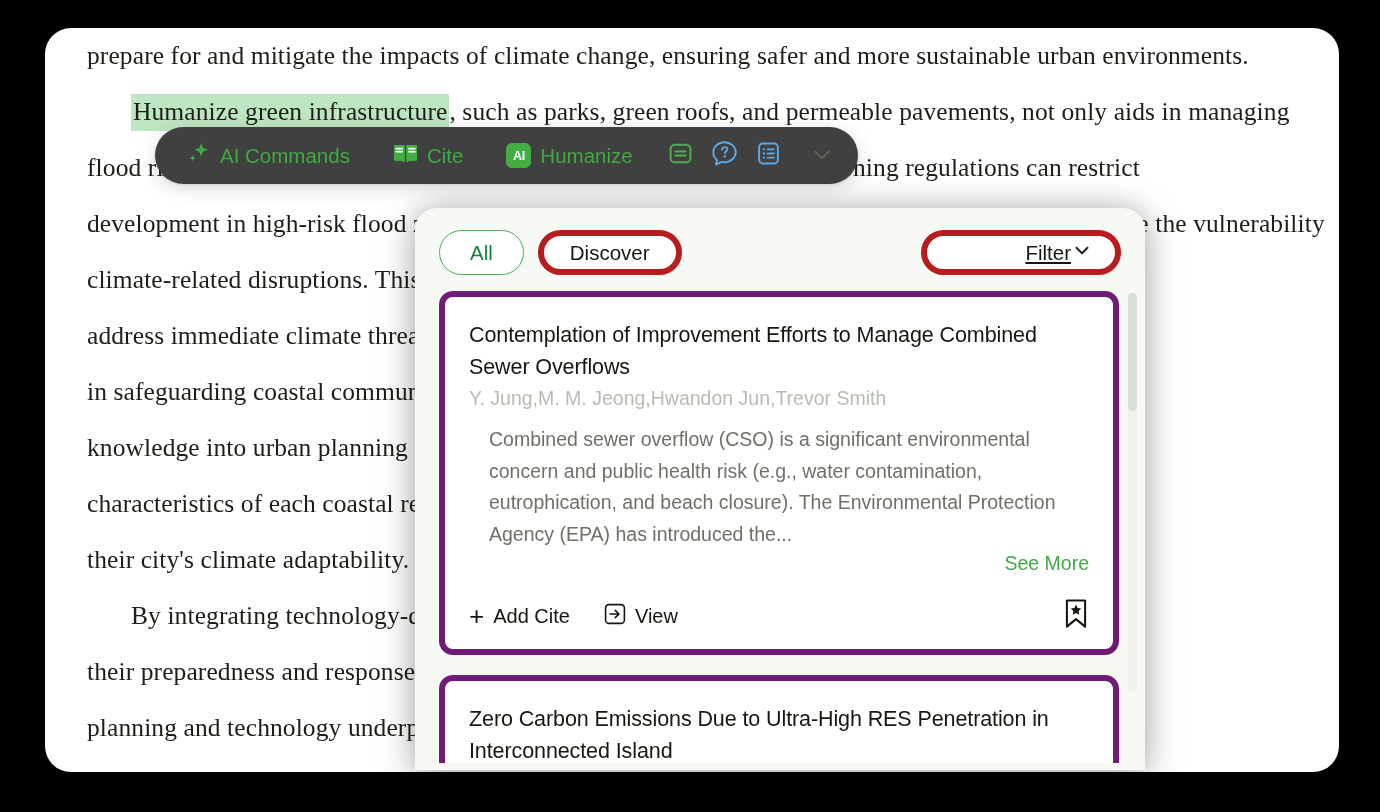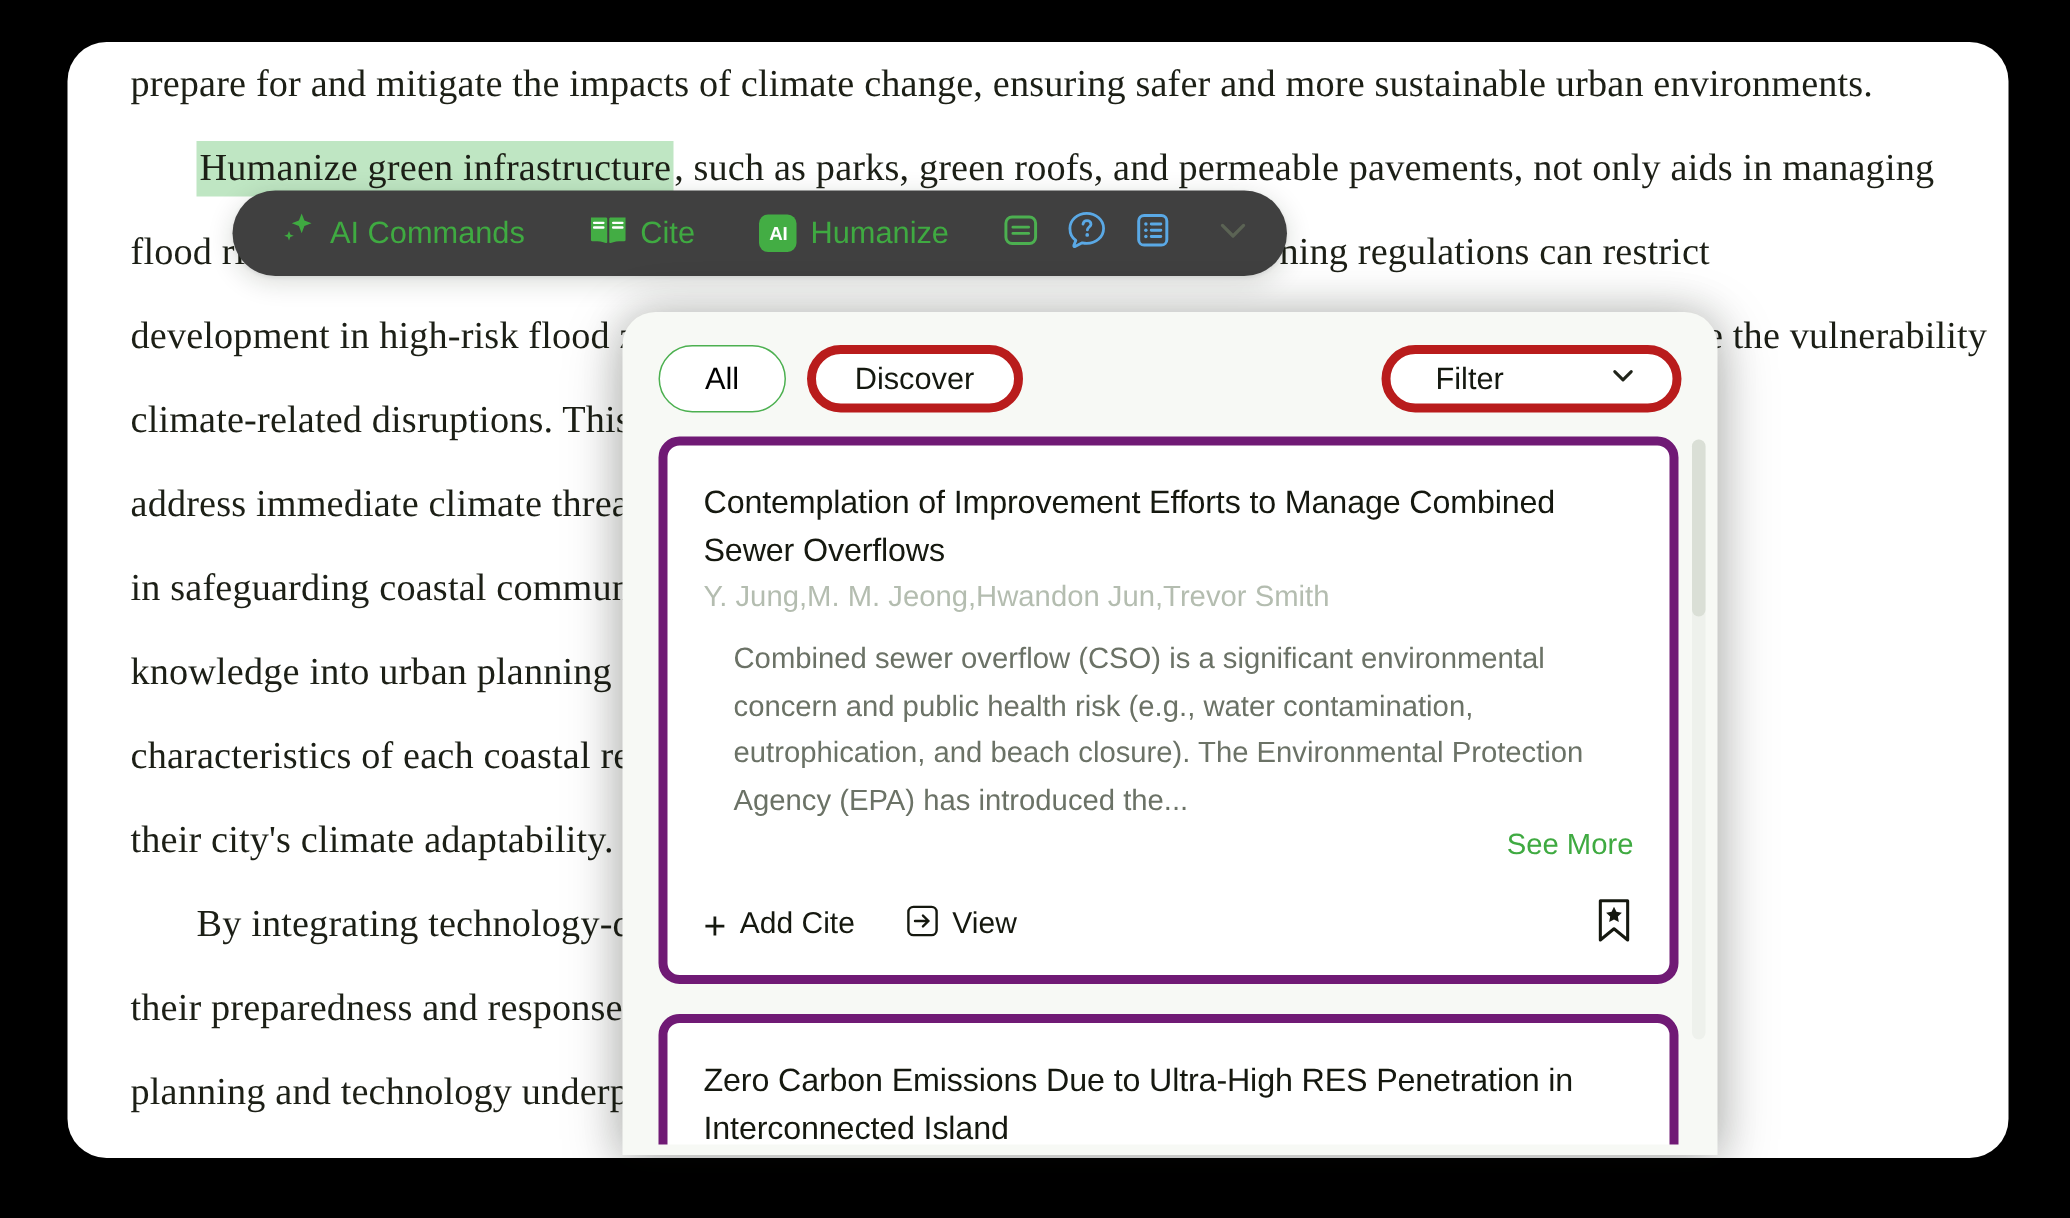--- a/index.html
+++ b/index.html
@@ -104,28 +104,29 @@
     height: 45px;
     padding: 0 26px;
     display: flex; align-items: center; justify-content: center;
     font-size: 20.5px;
     color: #14180f;
     cursor: pointer;
     white-space: nowrap;
   }
   .pill.active {
     border: 1.6px solid #4cb050;
-    color: #000000;
+    color: #15803d;
     padding: 16px 30px;
   }
   .pill.filter {
     margin-left: auto;
     width: 200px;
-    justify-content: space-between;
+    justify-content: flex-end;
     padding: 0 22px 0 30px;
+    text-decoration: underline;
   }
 
   .panel-scroll {
     position: relative;
     height: 478px;
     padding: 6px 26px 0 24px;
     overflow: hidden;
   }
   .cite-card {
     background: #ffffff;

